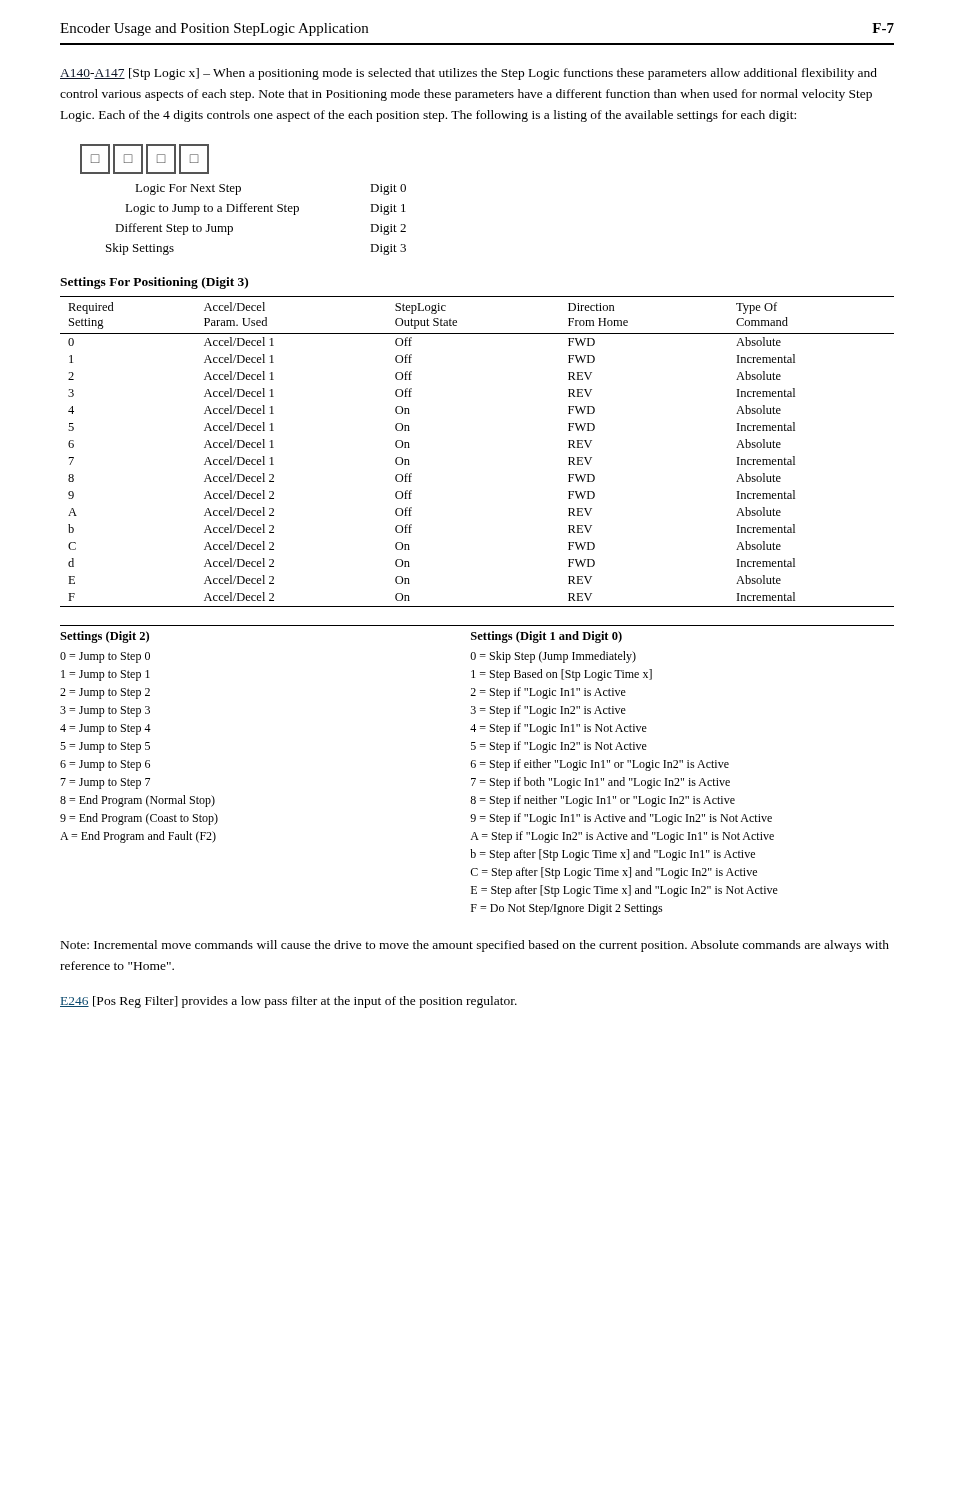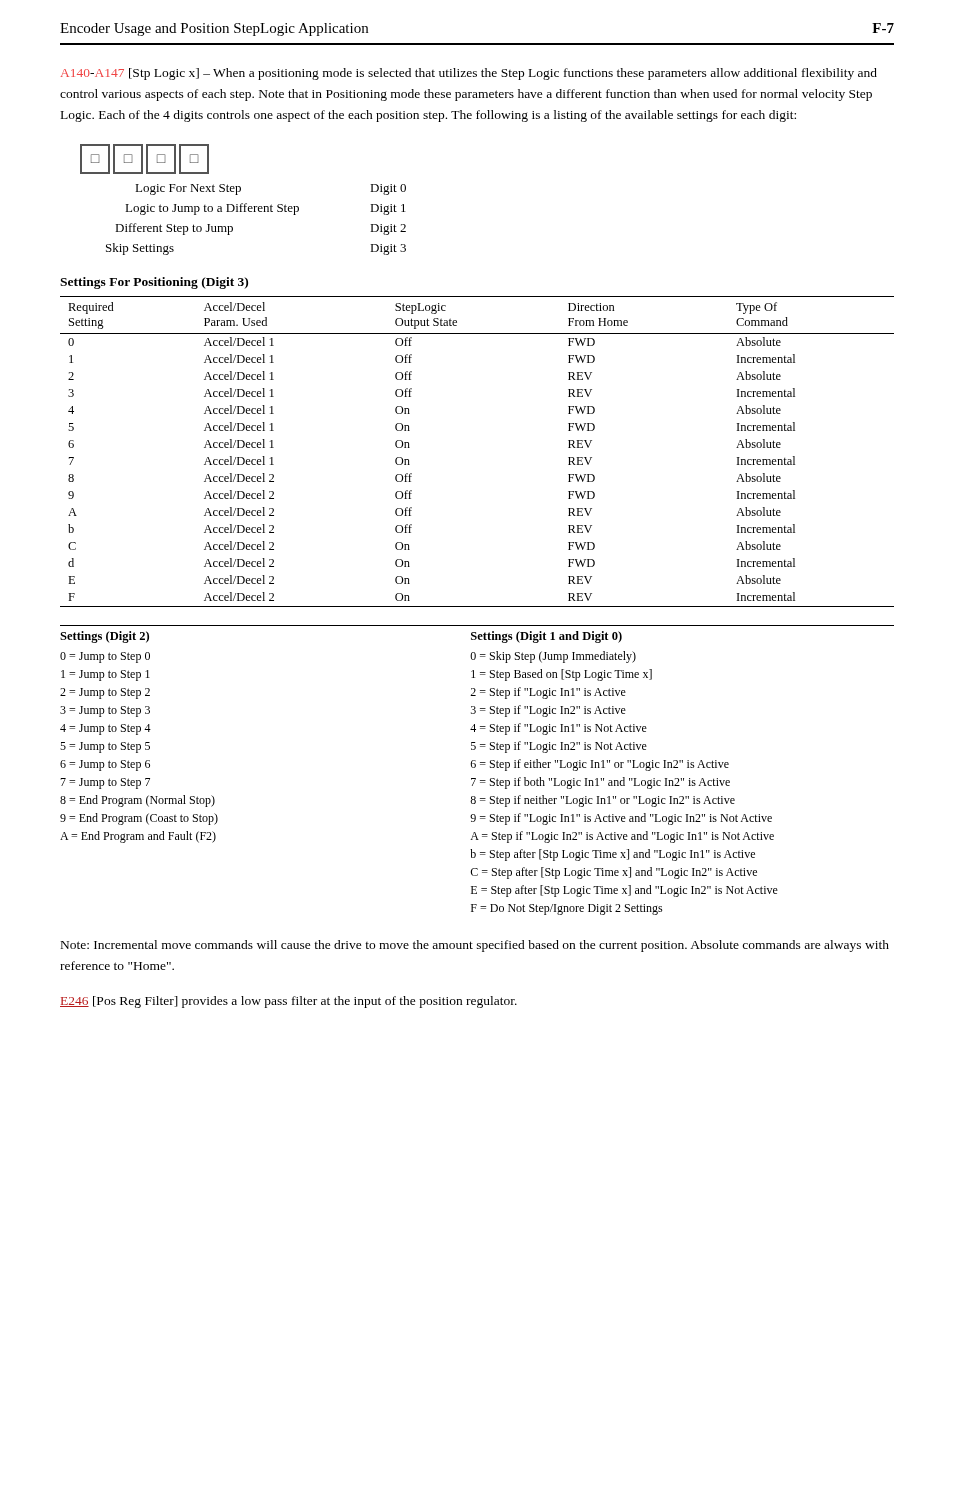--- a/index.html
+++ b/index.html
@@ -33,21 +33,22 @@
     .header-page {
       font-size: 15px;
       font-weight: bold;
     }
     .intro-text {
       font-size: 13.5px;
       line-height: 1.55;
       margin-bottom: 18px;
     }
     .intro-text a {
-      color: #ef4444;
+      color: #0f172a;
+      text-decoration: underline;
     }
     
     .section-heading {
       font-size: 13.5px;
       font-weight: bold;
       margin: 16px 0 6px 0;
     }
     
     .main-table {
       border-collapse: collapse;
@@ -104,21 +105,21 @@
     .note-text {
       font-size: 13.5px;
       line-height: 1.55;
       margin: 16px 0 14px 0;
     }
     .footer-text {
       font-size: 13.5px;
       line-height: 1.55;
     }
     .footer-text a {
-      color: #b91c1c;
+      color: #0c4a6e;
       text-decoration: underline;
     }
     
     .diagram-container {
       margin: 18px 0 14px 20px;
     }
     .boxes-row {
       display: flex;
       align-items: center;
       gap: 0;

